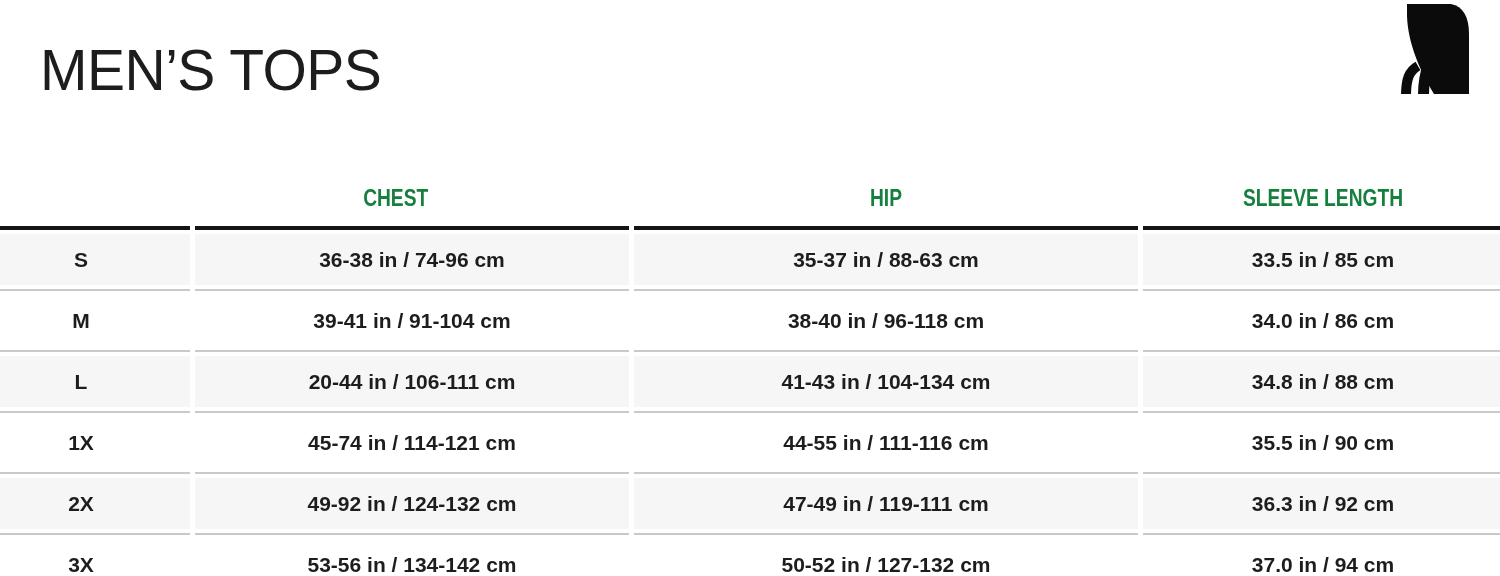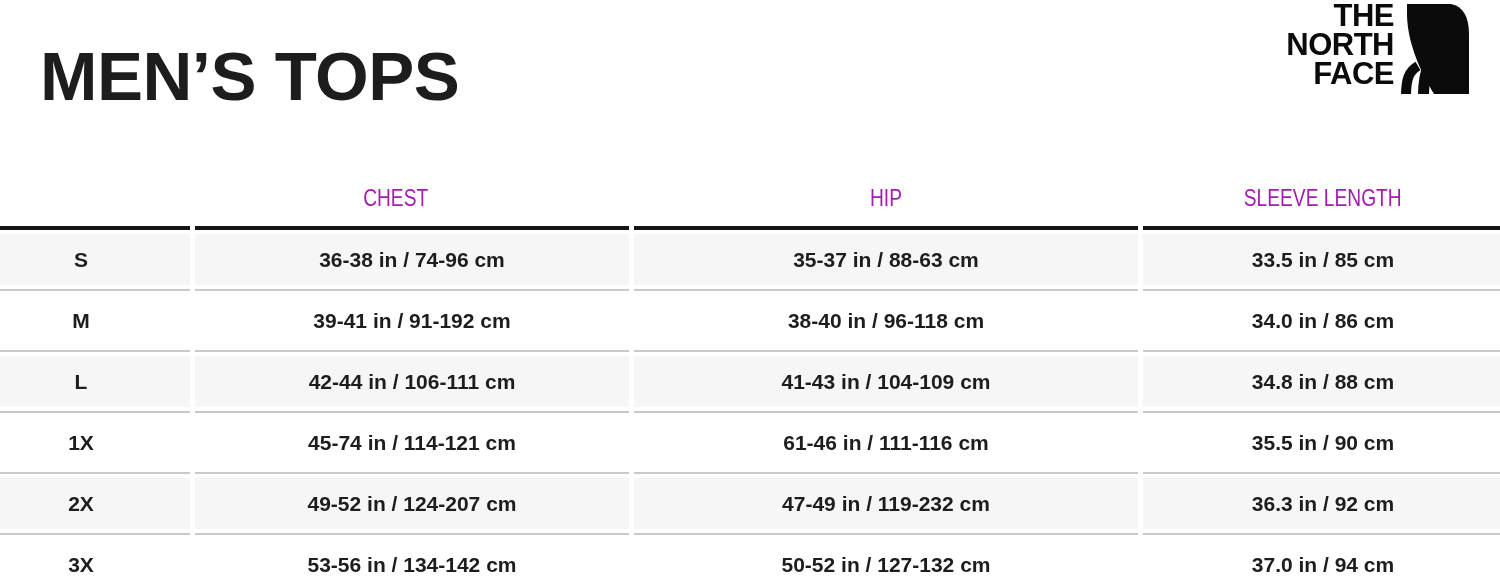--- a/index.html
+++ b/index.html
@@ -9,22 +9,22 @@
     overflow: hidden;
     background: #ffffff;
     font-family: "Liberation Sans", sans-serif;
     color: #1d1d1d;
   }
 
   
   .page-title {
     position: absolute;
     top: 42px; left: 40px;
-    font-size: 69px;
-    font-weight: bold;
+    font-size: 57px;
+    font-weight: normal;
     letter-spacing: -0.5px;
     line-height: 1;
     white-space: nowrap;
   }
 
   .brand-logo {
     position: absolute;
     top: 4px; right: 31px;
     display: flex;
     align-items: flex-start;
@@ -51,23 +51,23 @@
     border-collapse: separate;
     border-spacing: 5px 0;
   }
   .size-table th {
     height: 70px;
     box-sizing: border-box;
     vertical-align: bottom;
     padding: 0 0 14px 0;
     border-bottom: 4px solid #151515;
     font-size: 24px;
-    font-weight: normal;
+    font-weight: bold;
     text-align: center;
-    color: #a21caf;
+    color: #15803d;
   }
   .condensed {
     display: inline-block;
     transform: scaleX(0.8);
     transform-origin: center bottom;
     white-space: nowrap;
   }
   .nudge-left { position: relative; left: -16px; }
 
   .size-table td {
@@ -85,25 +85,20 @@
   }
   .size-table tr.striped td { background-color: #f6f6f6; }
   .size-label { position: relative; left: -14px; }
 </style>
 </head>
 <body>
 
 <div class="page-title">MEN’S TOPS</div>
 
 <div class="brand-logo">
-  <div class="brand-words">
-    <div>THE</div>
-    <div>NORTH</div>
-    <div>FACE</div>
-  </div>
   <div class="brand-dome">
     <svg width="68" height="90" viewBox="0 0 68 90" xmlns="http://www.w3.org/2000/svg" aria-hidden="true">
       <path d="M6,0 L50,0 C62,2 68,13 68,30 L68,90 L33,90 C21,70 7,42 6,12 Z" fill="#0b0b0b"></path>
       <path d="M5,92 C5,75 8,67 17,62" stroke="#0b0b0b" stroke-width="10" fill="none" stroke-linecap="butt"></path>
       <path d="M22.5,92 C22.5,70 27,55 39,46" stroke="#0b0b0b" stroke-width="11" fill="none" stroke-linecap="butt"></path>
     </svg>
   </div>
 </div>
 
 <table class="size-table">
@@ -123,40 +118,40 @@
   </thead>
   <tbody>
     <tr class="striped">
       <td><span class="size-label">S</span></td>
       <td>36-38 in / 74-96 cm</td>
       <td>35-37 in / 88-63 cm</td>
       <td>33.5 in / 85 cm</td>
     </tr>
     <tr>
       <td><span class="size-label">M</span></td>
-      <td>39-41 in / 91-192 cm</td>
+      <td>39-41 in / 91-104 cm</td>
       <td>38-40 in / 96-118 cm</td>
       <td>34.0 in / 86 cm</td>
     </tr>
     <tr class="striped">
       <td><span class="size-label">L</span></td>
-      <td>42-44 in / 106-111 cm</td>
-      <td>41-43 in / 104-109 cm</td>
+      <td>20-44 in / 106-111 cm</td>
+      <td>41-43 in / 104-134 cm</td>
       <td>34.8 in / 88 cm</td>
     </tr>
     <tr>
       <td><span class="size-label">1X</span></td>
       <td>45-74 in / 114-121 cm</td>
-      <td>61-46 in / 111-116 cm</td>
+      <td>44-55 in / 111-116 cm</td>
       <td>35.5 in / 90 cm</td>
     </tr>
     <tr class="striped">
       <td><span class="size-label">2X</span></td>
-      <td>49-52 in / 124-207 cm</td>
-      <td>47-49 in / 119-232 cm</td>
+      <td>49-92 in / 124-132 cm</td>
+      <td>47-49 in / 119-111 cm</td>
       <td>36.3 in / 92 cm</td>
     </tr>
     <tr>
       <td><span class="size-label">3X</span></td>
       <td>53-56 in / 134-142 cm</td>
       <td>50-52 in / 127-132 cm</td>
       <td>37.0 in / 94 cm</td>
     </tr>
   </tbody>
 </table>

